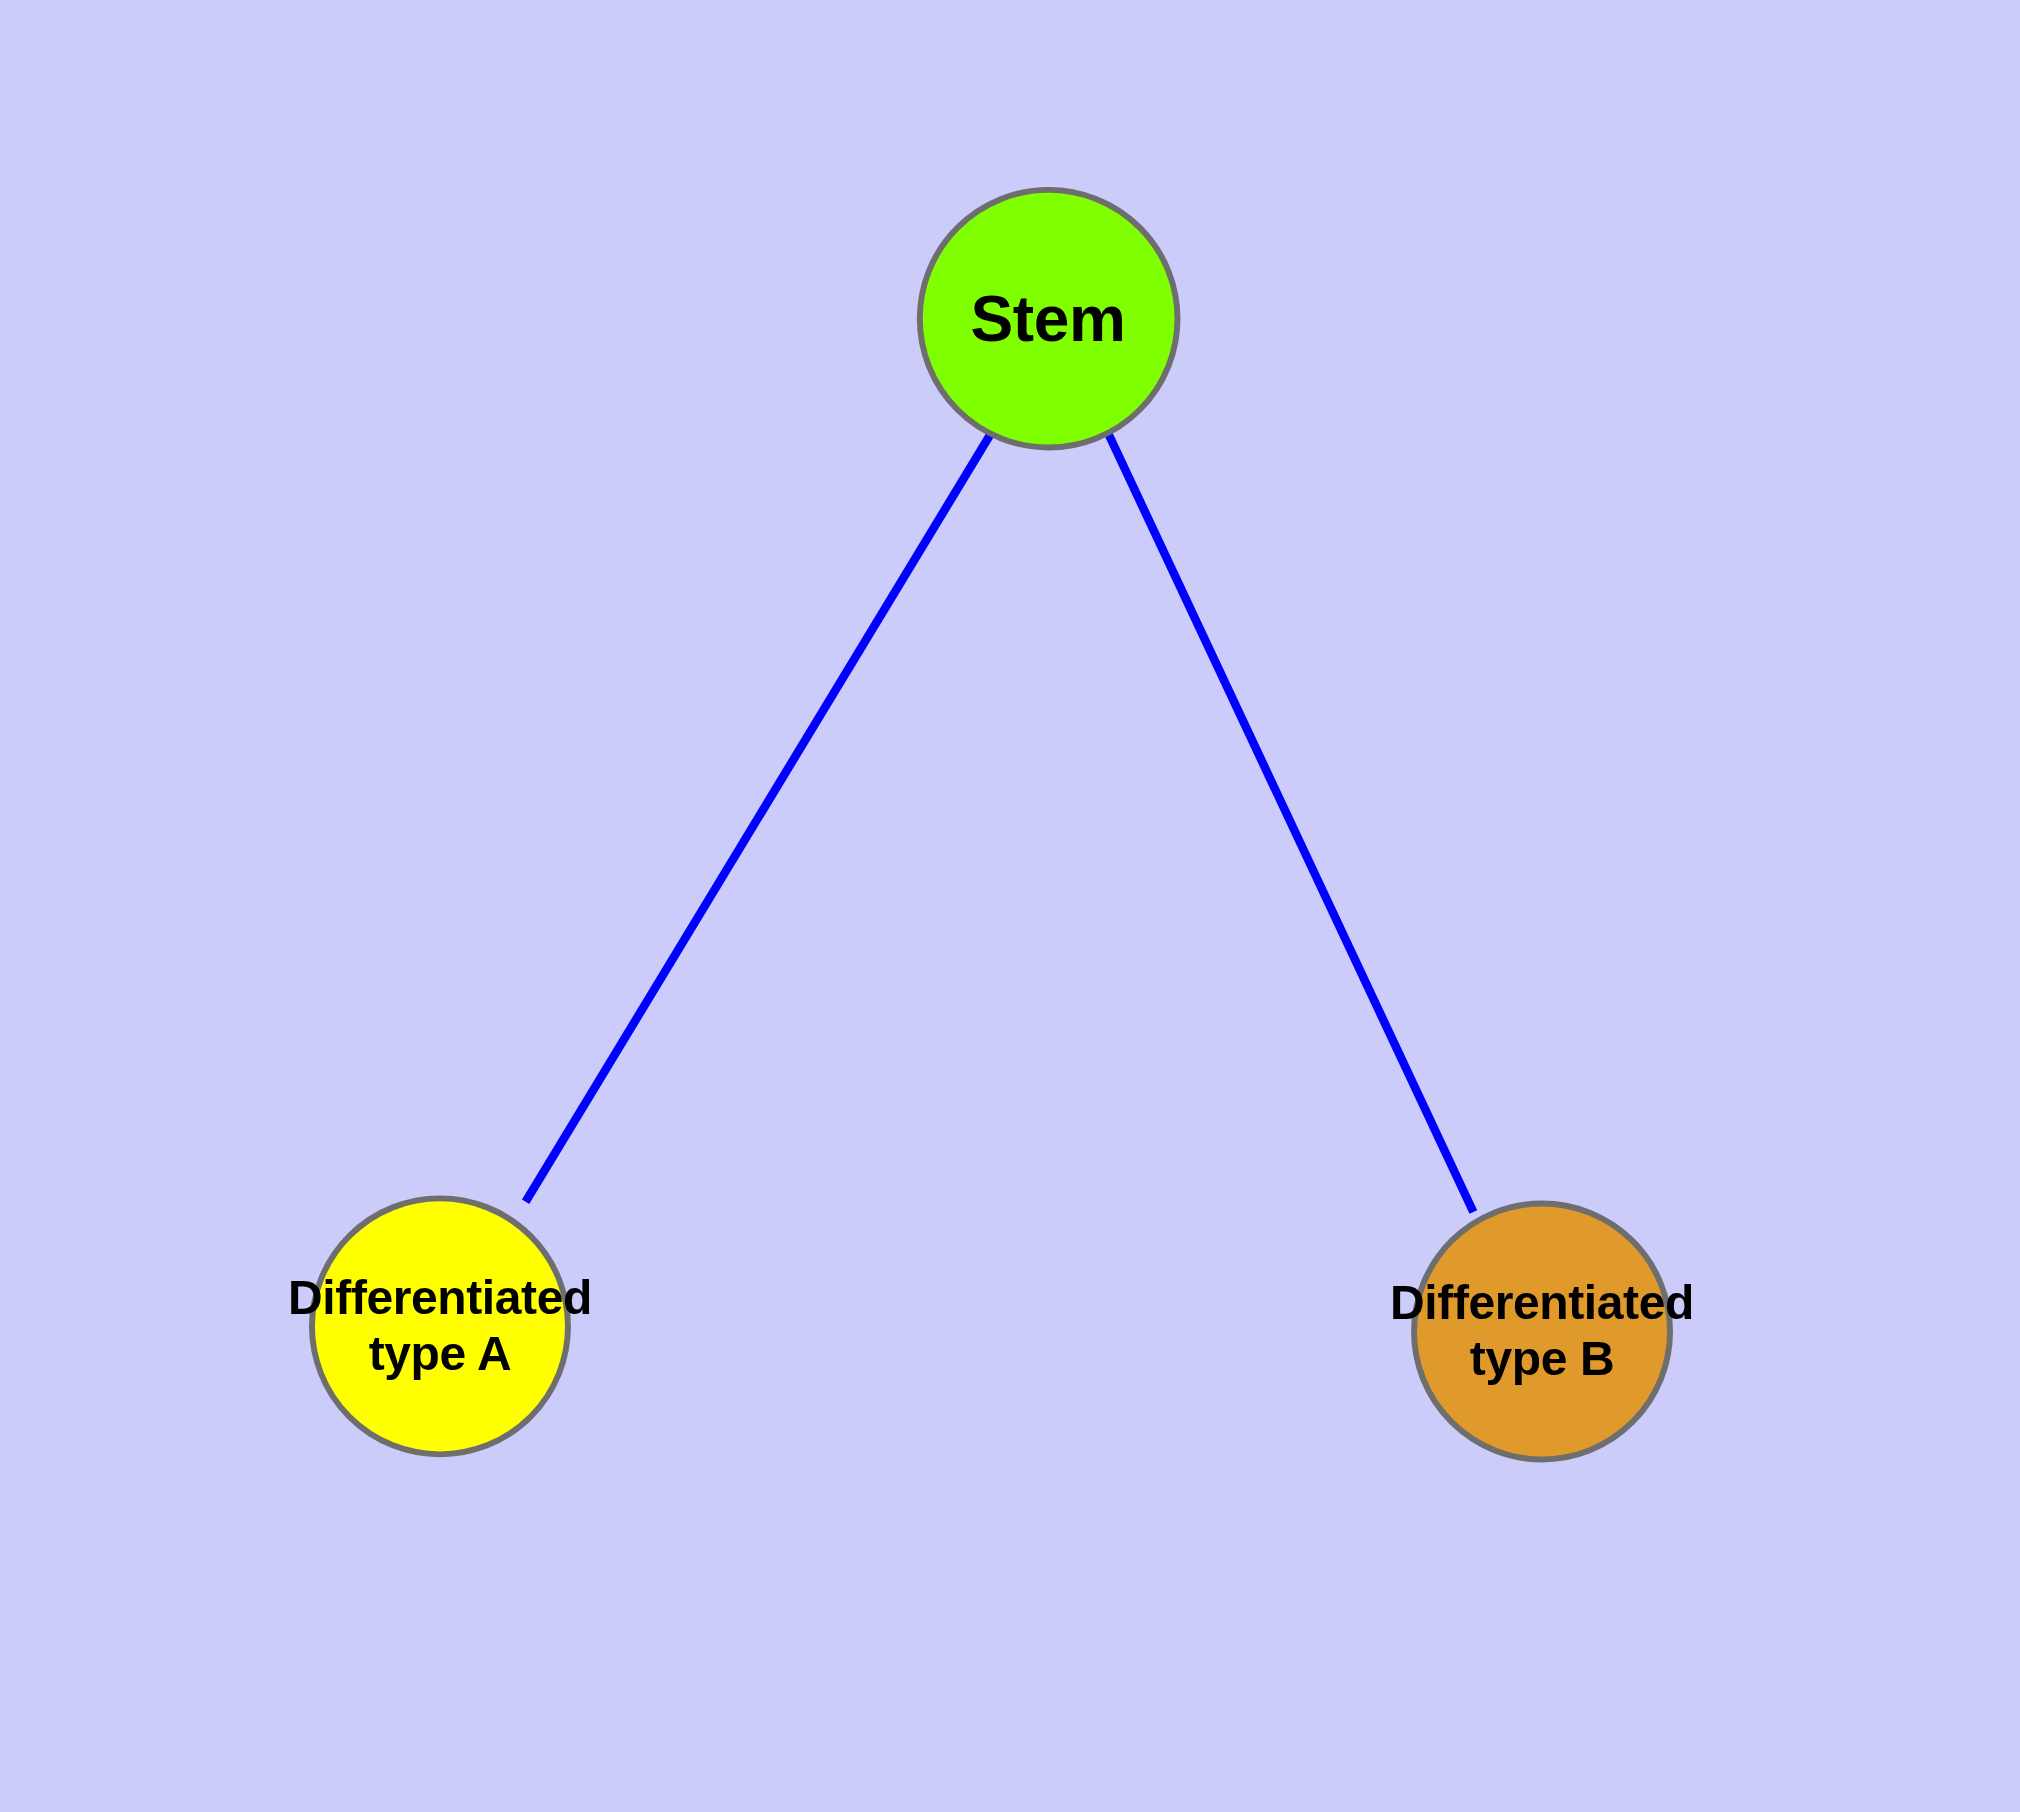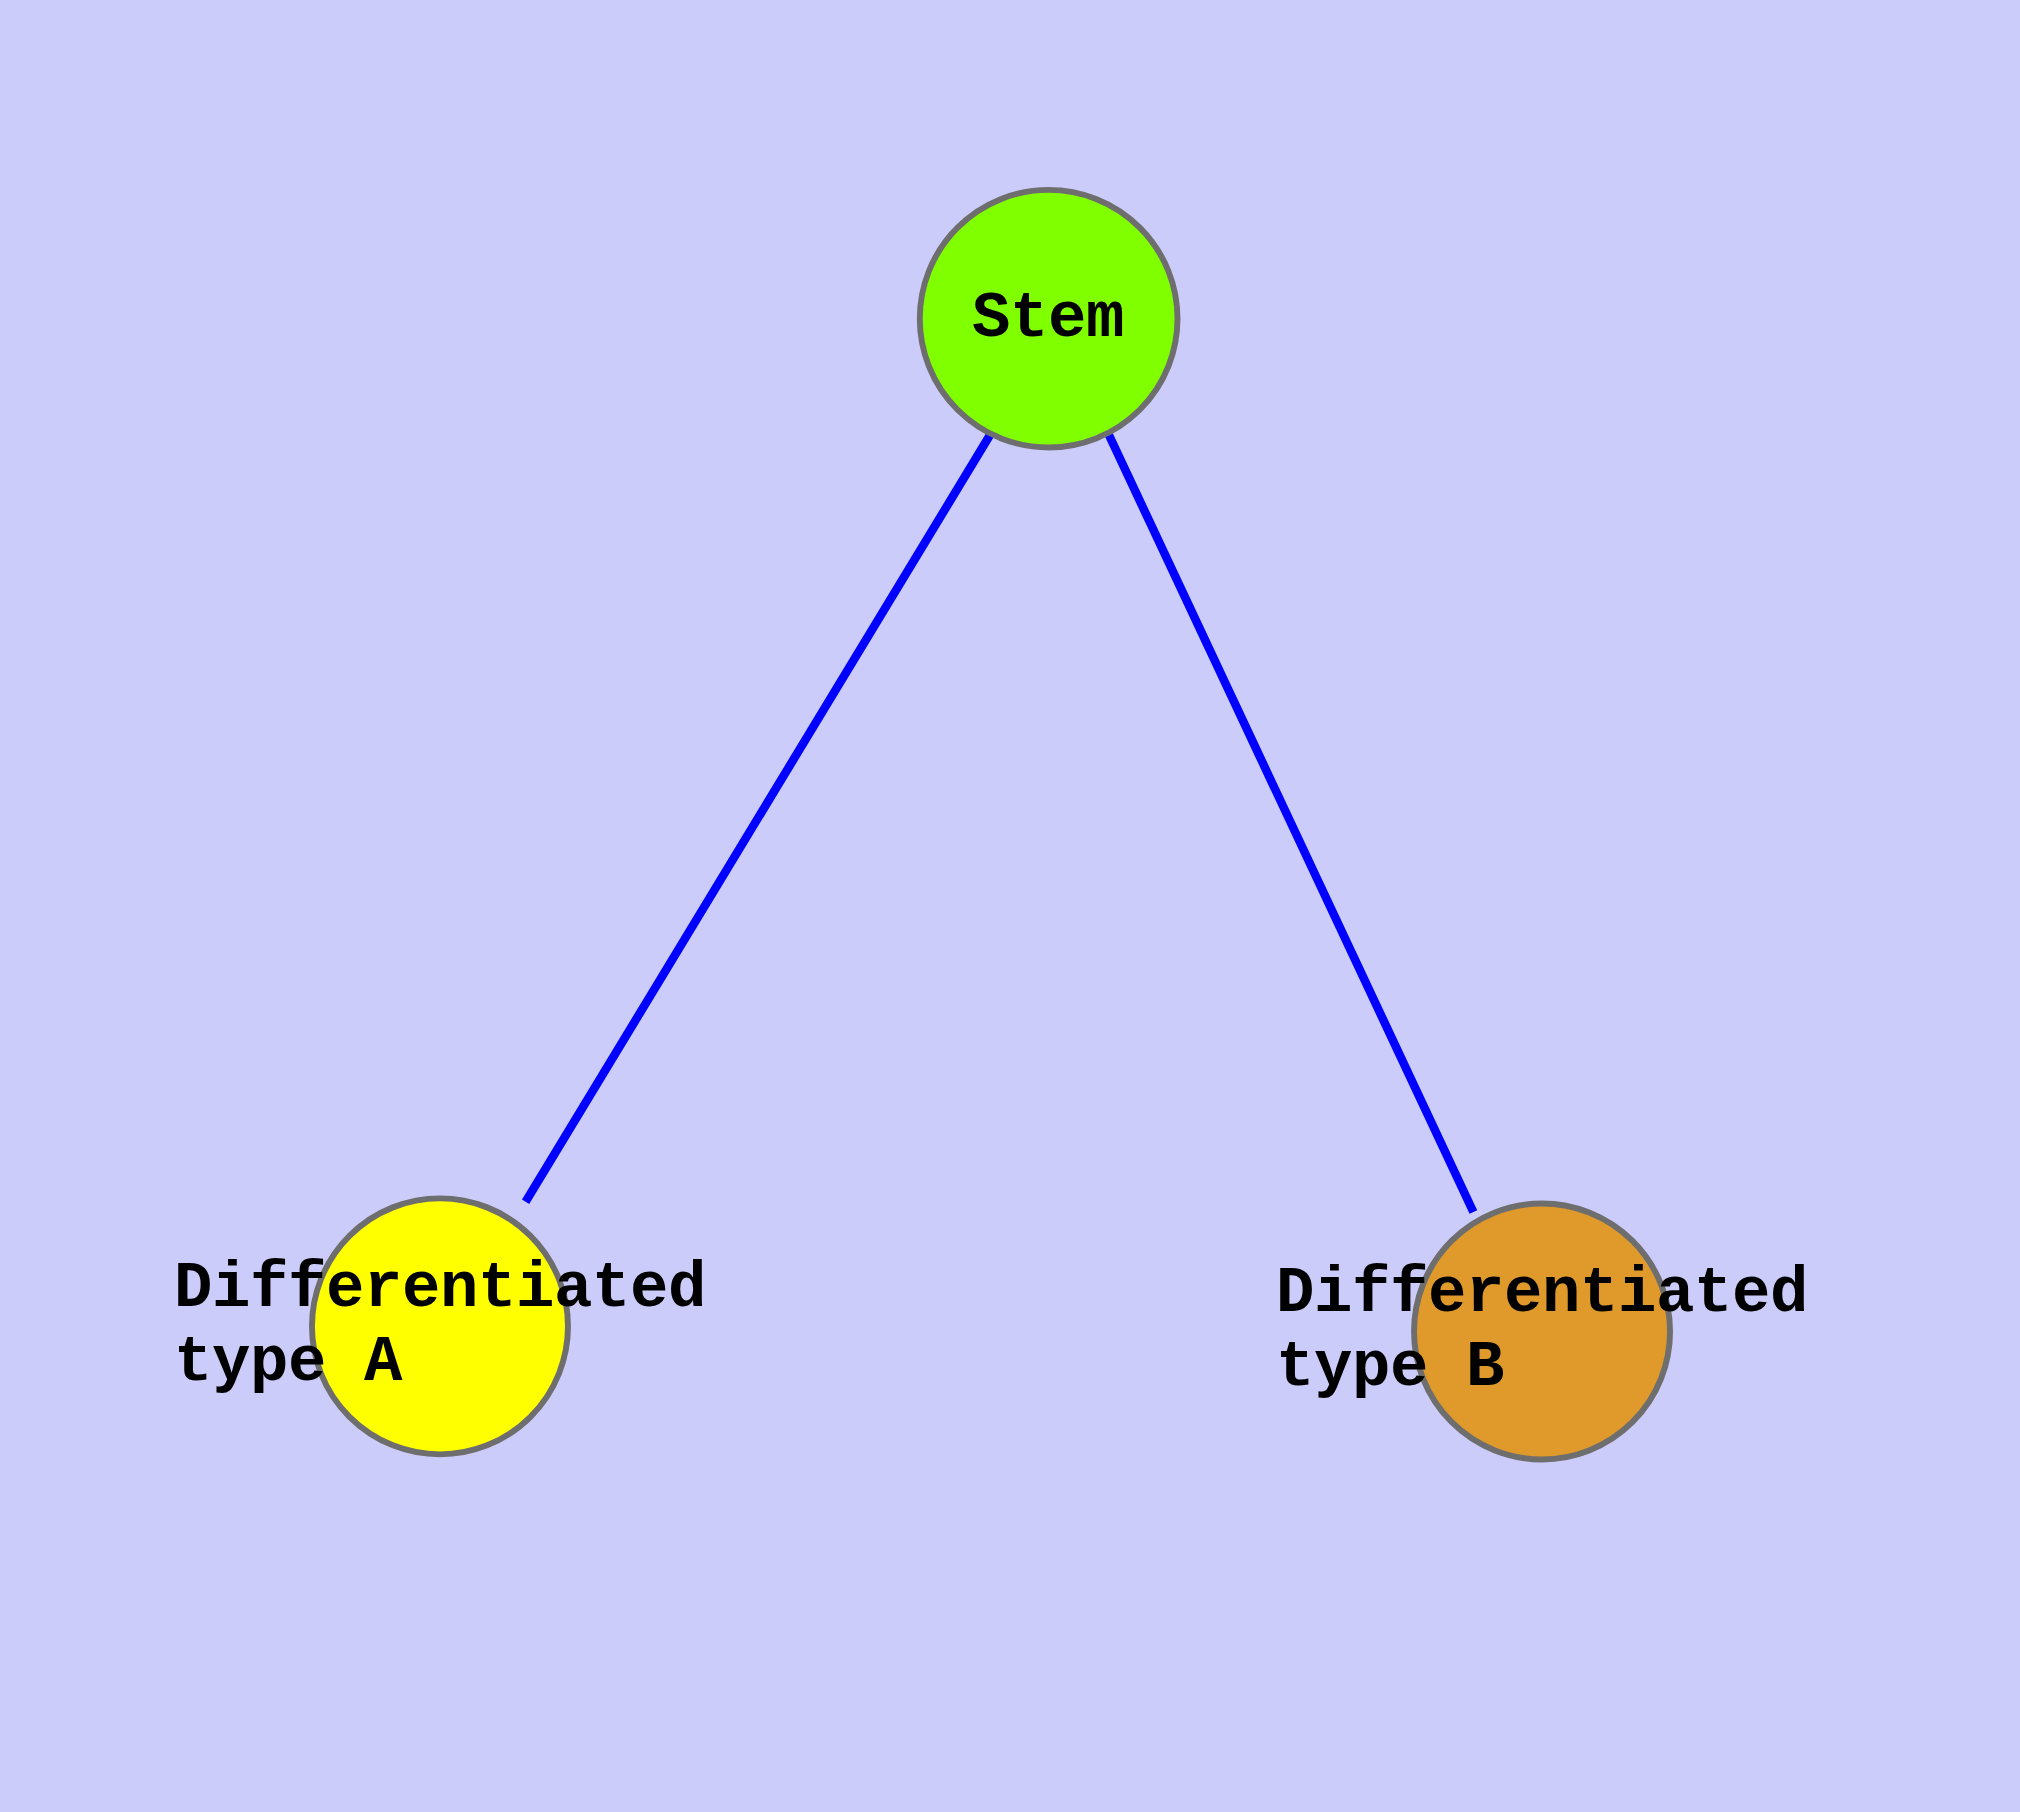--- a/index.html
+++ b/index.html
@@ -27,36 +27,36 @@
     stroke-width: 7;
   }
   .edge-line {
     stroke: #0000ff;
     stroke-width: 10;
     stroke-linecap: butt;
   }
   .node-label {
     position: absolute;
     color: #000000;
-    font-family: Liberation Mono, monospace;
+    font-family: Liberation Sans, sans-serif;
     font-weight: bold;
     font-size: 64px;
     line-height: 1.16;
-    text-align: left;
+    text-align: center;
     white-space: pre;
     letter-spacing: -0.4px;
     transform: translate(-50%, -50%);
     pointer-events: none;
     -webkit-font-smoothing: antialiased;
   }
   .label-stem {
     font-size: 64px;
   }
   .label-leaf {
-    font-size: 64px;
+    font-size: 48px;
   }
 </style>
 </head>
 <body style="background: rgb(204, 204, 250);">
 
 <div id="stage" style="width: 2021px; height: 1812px; background: rgb(204, 204, 250);">
 
   <svg id="graph-svg" viewBox="0 0 2384 2138" preserveAspectRatio="none">
     <g>
       <line class="edge-line" x1="1168" y1="513" x2="620" y2="1418" stroke="#0000ff" stroke-width="10"></line>

